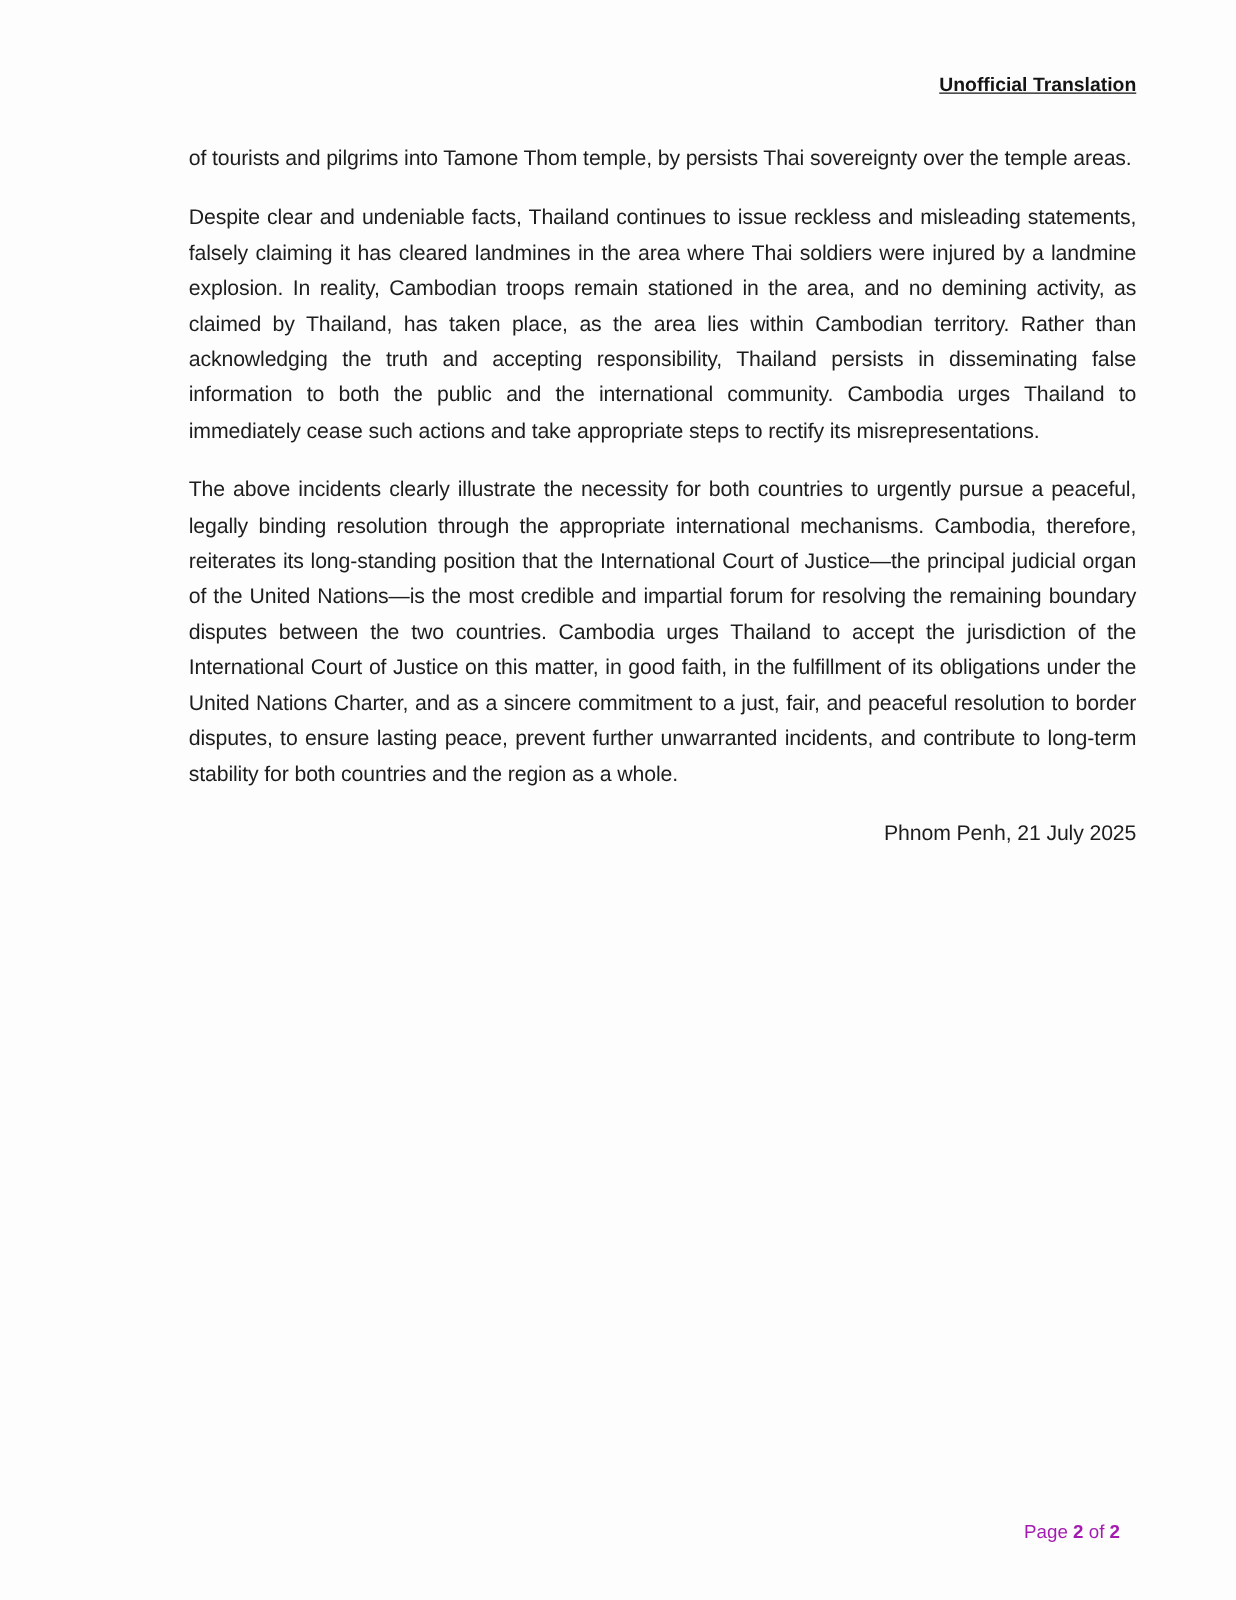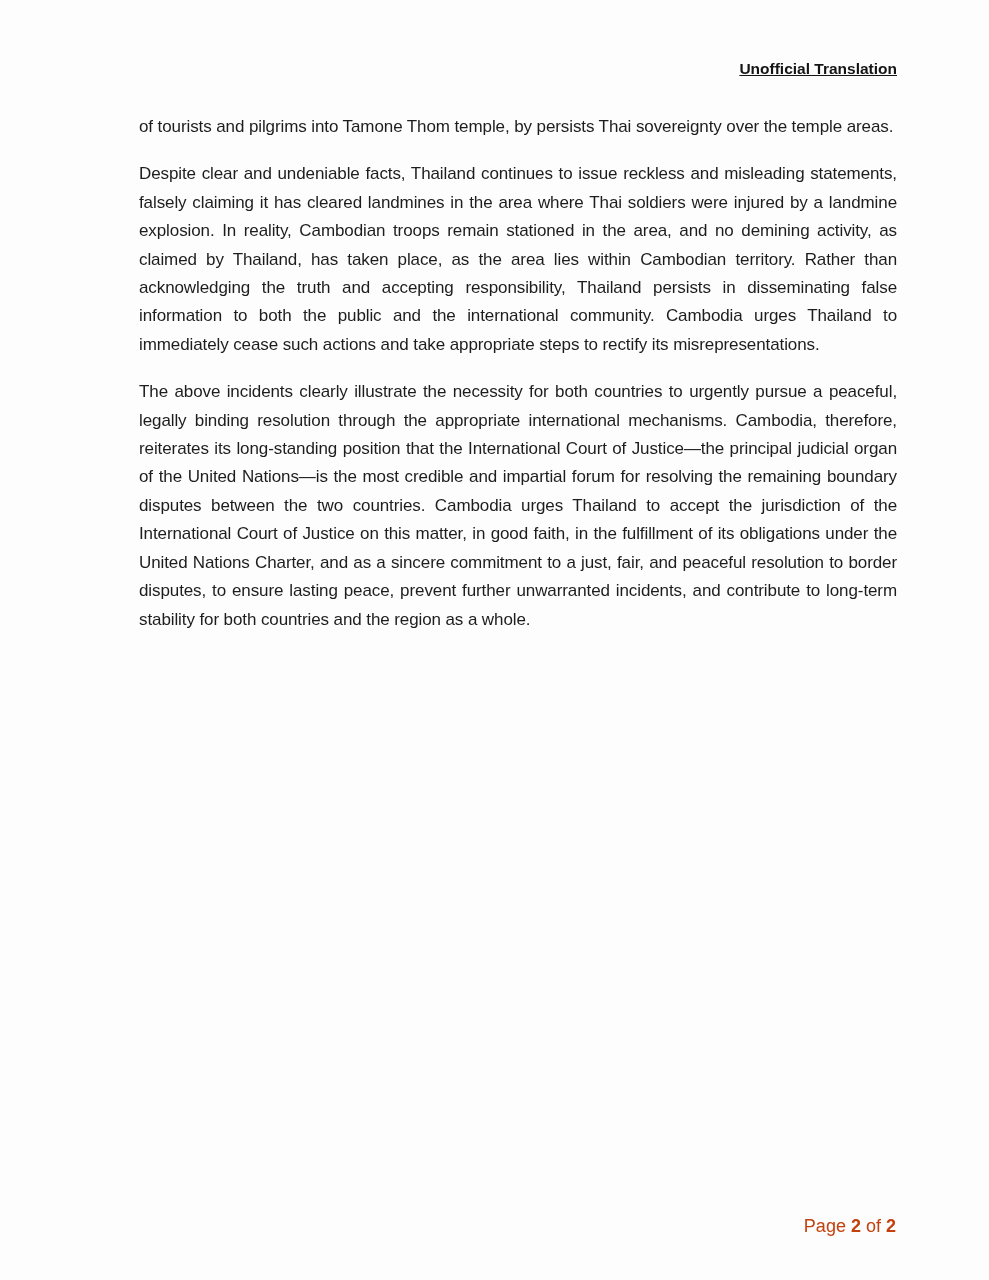--- a/index.html
+++ b/index.html
@@ -13,21 +13,21 @@
     height: 1280px;
     background: #fdfdfd;
     box-sizing: border-box;
     color: #1c1c1c;
     font-family: "Liberation Sans", sans-serif;
     overflow: hidden;
   }
   .content {
     position: absolute;
     top: 58px;
-    left: 139px;
+    left: 151px;
     width: 758px;
   }
   .header-line {
     text-align: right;
     font-size: 15.5px;
     font-weight: bold;
     text-decoration: underline;
     line-height: 22px;
     margin: 0 0 33px 0;
     color: #141414;
@@ -41,37 +41,38 @@
     color: #1d1d1d;
   }
   .dateline {
     text-align: right !important;
     margin-top: 1px;
   }
   .footer {
     position: absolute;
     right: 93px;
     bottom: 44px;
-    font-size: 18px;
+    font-size: 15px;
     line-height: 20px;
-    color: #c2410c;
+    color: #a21caf;
     margin-left: 27px;
   }
   .footer .num {
     font-weight: bold;
   }
 </style>
 </head>
 <body>
 
 <div class="page">
   <div class="content">
     <div class="header-line">Unofficial Translation</div>
 
     <div class="body-text">
       <p>of tourists and pilgrims into Tamone Thom temple, by persists Thai sovereignty over the temple areas.</p>
       <p>Despite clear and undeniable facts, Thailand continues to issue reckless and misleading statements, falsely claiming it has cleared landmines in the area where Thai soldiers were injured by a landmine explosion. In reality, Cambodian troops remain stationed in the area, and no demining activity, as claimed by Thailand, has taken place, as the area lies within Cambodian territory. Rather than acknowledging the truth and accepting responsibility, Thailand persists in disseminating false information to both the public and the international community. Cambodia urges Thailand to immediately cease such actions and take appropriate steps to rectify its misrepresentations.</p>
       <p>The above incidents clearly illustrate the necessity for both countries to urgently pursue a peaceful, legally binding resolution through the appropriate international mechanisms. Cambodia, therefore, reiterates its long-standing position that the International Court of Justice—the principal judicial organ of the United Nations—is the most credible and impartial forum for resolving the remaining boundary disputes between the two countries. Cambodia urges Thailand to accept the jurisdiction of the International Court of Justice on this matter, in good faith, in the fulfillment of its obligations under the United Nations Charter, and as a sincere commitment to a just, fair, and peaceful resolution to border disputes, to ensure lasting peace, prevent further unwarranted incidents, and contribute to long-term stability for both countries and the region as a whole.</p>
+      <p class="dateline">Phnom Penh, 21 July 2025</p>
     </div>
   </div>
 
   <div class="footer"><span>Page</span> <span class="num">2</span> <span>of</span> <span class="num">2</span></div>
 </div>
 
 </body></html>

